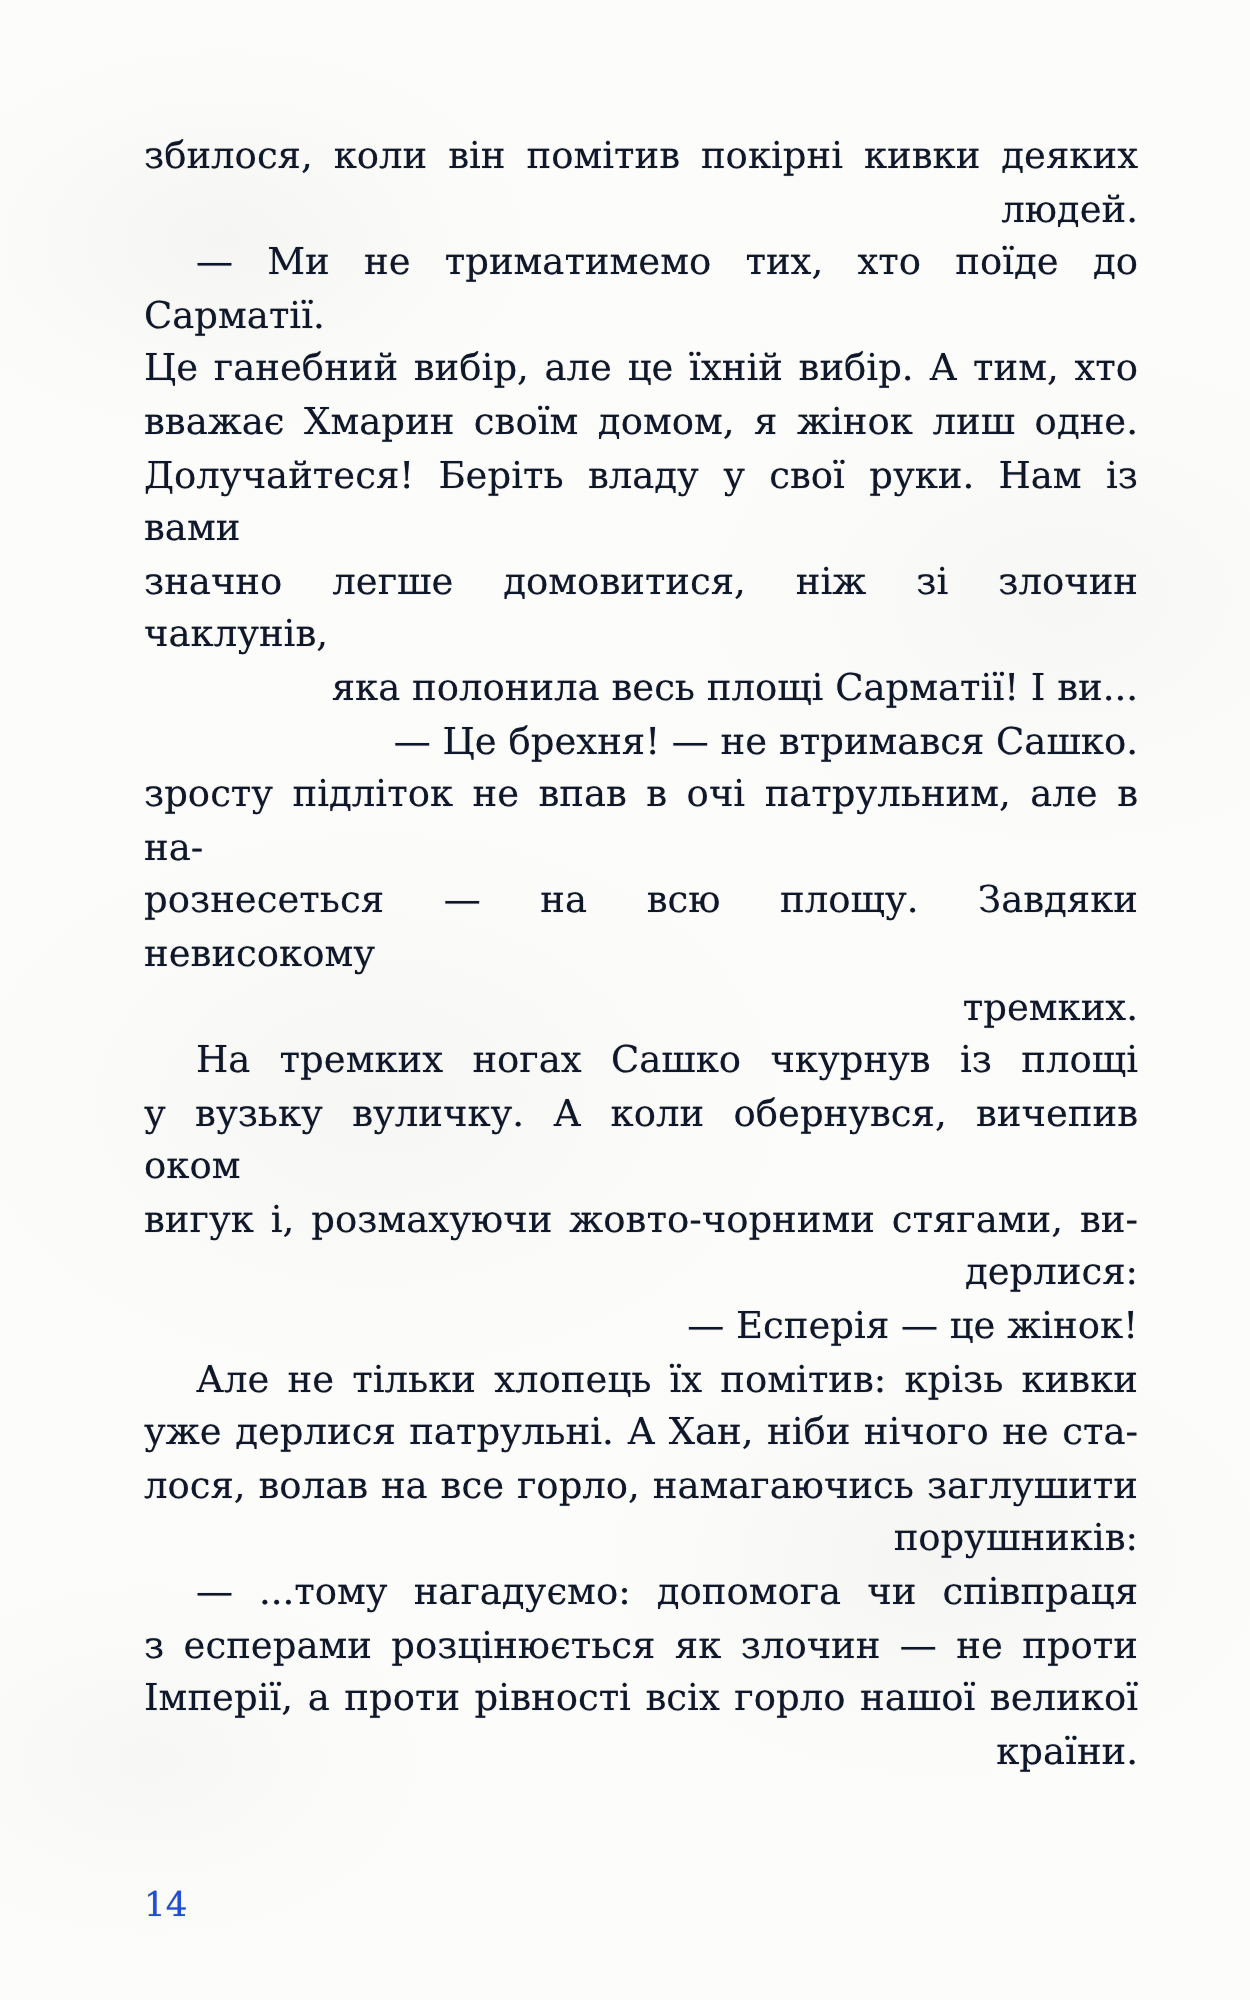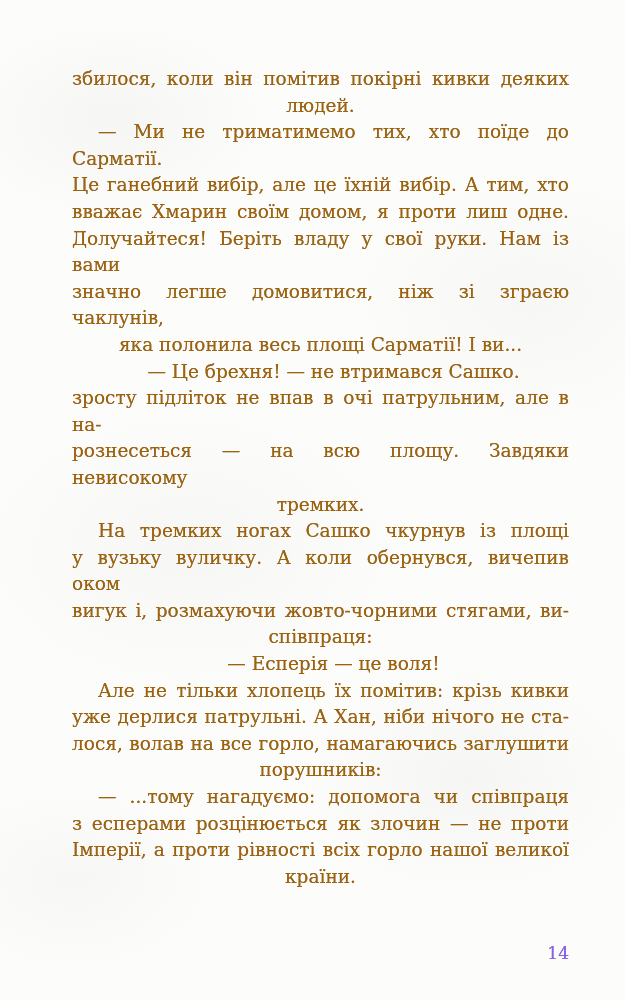--- a/index.html
+++ b/index.html
@@ -25,74 +25,74 @@
       radial-gradient(240px 160px at 75% 78%, rgba(120,120,115,0.05), transparent 70%),
       radial-gradient(200px 130px at 12% 88%, rgba(120,120,115,0.04), transparent 70%);
     pointer-events: none;
   }
   .text-block {
     position: absolute;
     left: 72px; top: 66px;
     width: 497px;
     font-size: 18.5px;
     line-height: 26.6px;
-    color: #a16207;
+    color: #0f172a;
     text-shadow: 0 0 0.5px rgba(45,44,42,0.55);
   }
   .para { margin: 0; }
-  .line { text-align: center; }
+  .line { text-align: right; }
   .line.just {
     text-align: justify;
     text-align-last: justify;
   }
   .line.ind { text-indent: 26px; }
   .page-number {
     position: absolute;
     left: 72px; top: 942px;
     width: 497px;
-    text-align: right;
+    text-align: left;
     font-size: 17px;
     line-height: 22px;
-    color: #8b5cf6;
+    color: #1d4ed8;
     text-shadow: 0 0 0.5px rgba(45,44,42,0.55);
   }
 </style>
 </head>
 <body>
 
 <div class="book-page">
   <div class="text-block">
       <div class="para">
         <div class="line just">збилося, коли він помітив покірні кивки деяких</div>
         <div class="line">людей.</div>
       </div>
       <div class="para">
         <div class="line just ind">— Ми не триматимемо тих, хто поїде до Сарматії.</div>
         <div class="line just">Це ганебний вибір, але це їхній вибір. А тим, хто</div>
-        <div class="line just">вважає Хмарин своїм домом, я проти лиш одне.</div>
+        <div class="line just">вважає Хмарин своїм домом, я жінок лиш одне.</div>
         <div class="line just">Долучайтеся! Беріть владу у свої руки. Нам із вами</div>
-        <div class="line just">значно легше домовитися, ніж зі зграєю чаклунів,</div>
+        <div class="line just">значно легше домовитися, ніж зі злочин чаклунів,</div>
         <div class="line">яка полонила весь площі Сарматії! І ви...</div>
       </div>
       <div class="para">
         <div class="line ind">— Це брехня! — не втримався Сашко.</div>
       </div>
       <div class="para">
         <div class="line just">зросту підліток не впав в очі патрульним, але в на-</div>
         <div class="line just">рознесеться — на всю площу. Завдяки невисокому</div>
         <div class="line">тремких.</div>
       </div>
       <div class="para">
         <div class="line just ind">На тремких ногах Сашко чкурнув із площі</div>
         <div class="line just">у вузьку вуличку. А коли обернувся, вичепив оком</div>
         <div class="line just">вигук і, розмахуючи жовто-чорними стягами, ви-</div>
-        <div class="line">співпраця:</div>
+        <div class="line">дерлися:</div>
       </div>
       <div class="para">
-        <div class="line ind">— Есперія — це воля!</div>
+        <div class="line ind">— Есперія — це жінок!</div>
       </div>
       <div class="para">
         <div class="line just ind">Але не тільки хлопець їх помітив: крізь кивки</div>
         <div class="line just">уже дерлися патрульні. А Хан, ніби нічого не ста-</div>
         <div class="line just">лося, волав на все горло, намагаючись заглушити</div>
         <div class="line">порушників:</div>
       </div>
       <div class="para">
         <div class="line just ind">— ...тому нагадуємо: допомога чи співпраця</div>
         <div class="line just">з есперами розцінюється як злочин — не проти</div>

